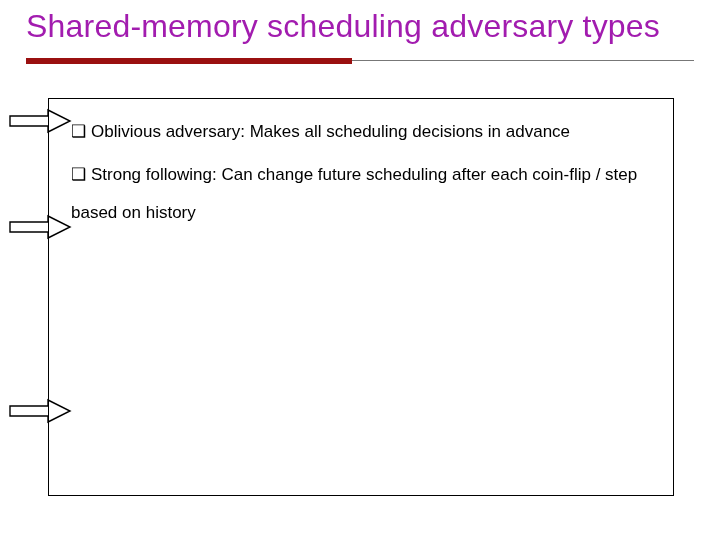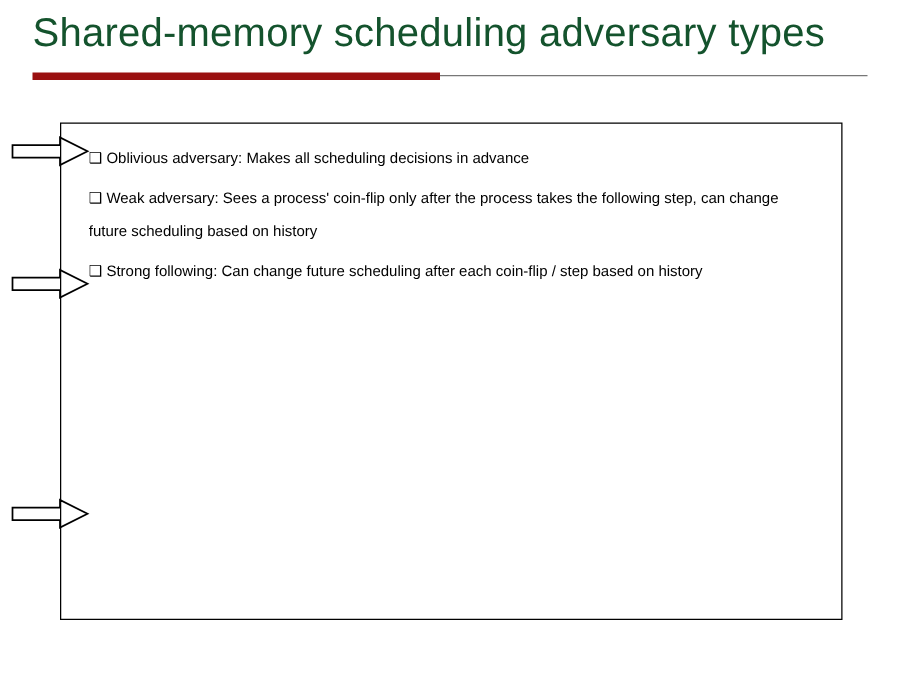--- a/index.html
+++ b/index.html
@@ -16,21 +16,21 @@
     width: 720px;
     height: 540px;
     box-sizing: border-box;
   }
   .title {
     position: absolute;
     left: 26px;
     top: 8px;
     font-family: Verdana, Geneva, sans-serif;
     font-size: 32px;
-    color: #14532d;
+    color: #a21caf;
     letter-spacing: 0.2px;
     text-align: right;
   }
   .rule-container {
     position: absolute;
     left: 26px;
     top: 58px;
     right: 26px;
     height: 6px;
   }
@@ -53,21 +53,21 @@
   .content-box {
     position: absolute;
     left: 48px;
     top: 98px;
     width: 626px;
     height: 398px;
     border: 1px solid #000;
     box-sizing: border-box;
     padding: 14px 20px 14px 22px;
     font-family: Verdana, Geneva, sans-serif;
-    font-size: 12px;
+    font-size: 17px;
     line-height: 2.2;
     color: #000;
   }
   .item {
     margin-bottom: 6px;
   }
   .bullet {
     font-family: Arial, sans-serif;
   }
   .term {
@@ -117,25 +117,20 @@
   </div>
 
   <div class="content-box">
 
     <div class="item">
       <span class="bullet">❑</span>
       <span> </span>
       <span class="term">Oblivious adversary</span><span class="desc">: Makes all scheduling decisions in advance</span>
     </div>
 
-    <div class="item">
-      <span class="bullet">❑</span>
-      <span> </span>
-      <span class="term">Weak adversary</span><span class="desc">: Sees a process' coin-flip only after the process takes the following step, can change future scheduling based on history</span>
-    </div>
 
     <div class="item">
       <span class="bullet">❑</span>
       <span> </span>
       <span class="term">Strong following</span><span class="desc">: Can change future scheduling after each coin-flip / step based on history</span>
     </div>
 
   </div>
 
 </div>

